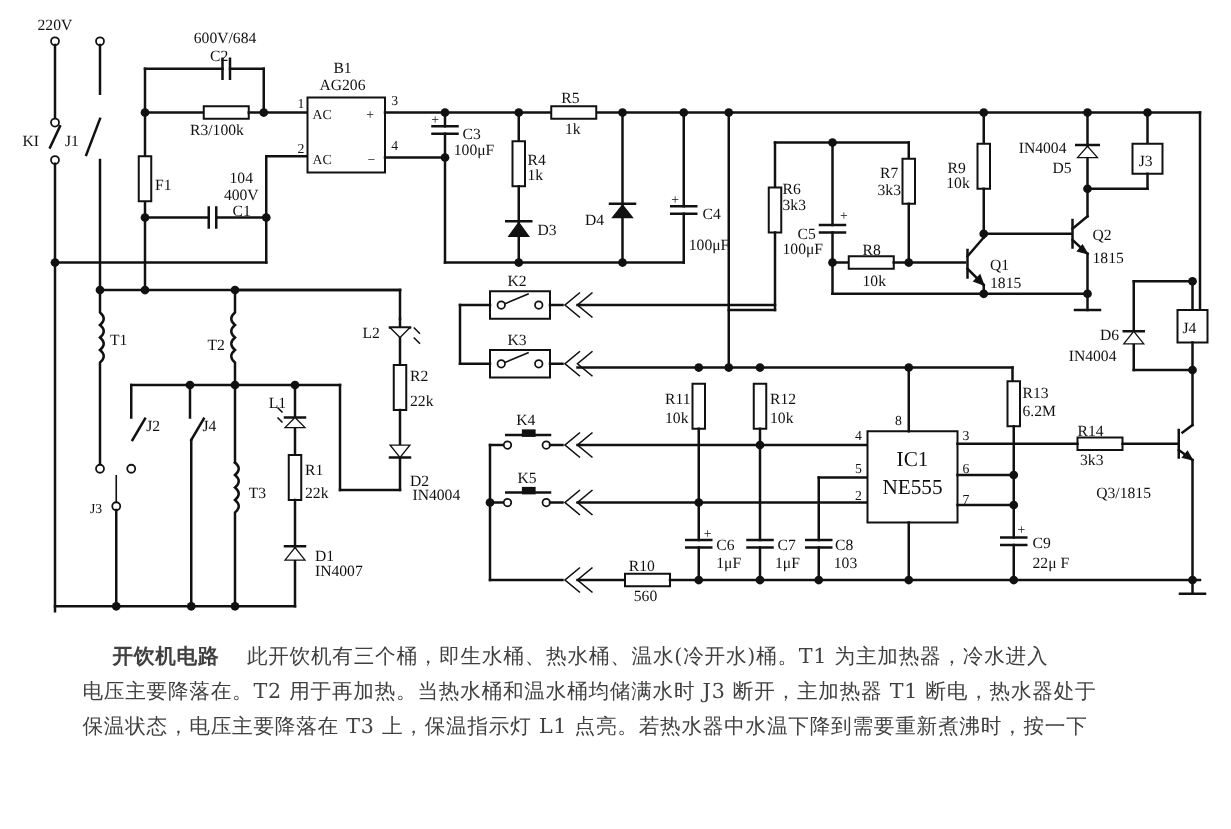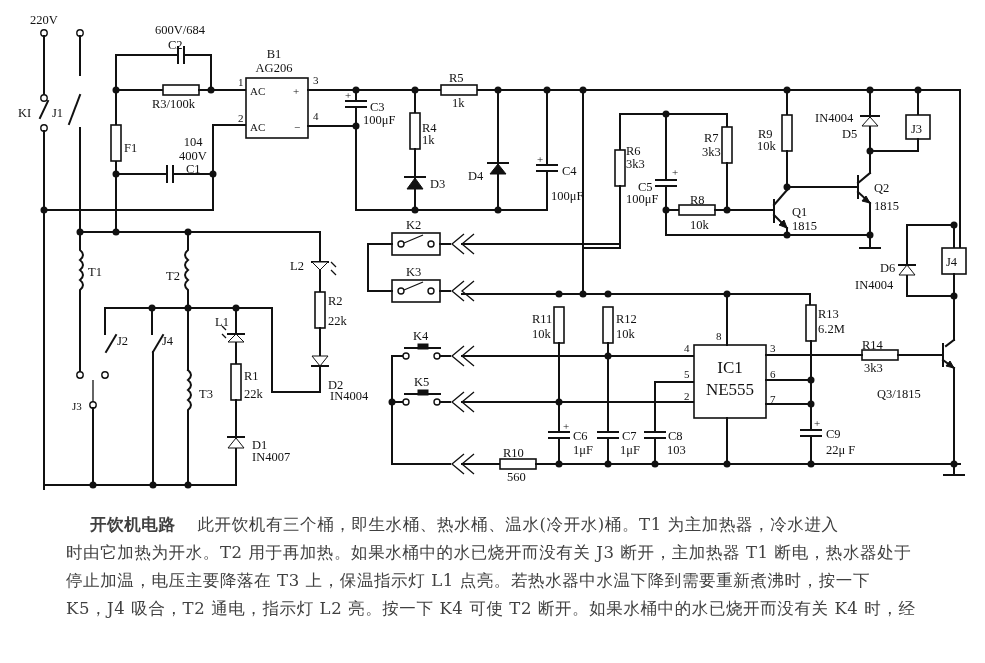--- a/index.html
+++ b/index.html
@@ -441,16 +441,15 @@
     <text x="814" y="427" class="lbl-s">+</text>
     <line x1="811" y1="436" x2="811" y2="464" class="w"></line>
     <circle cx="811" cy="464" r="3.5" class="dot"></circle>
     <text x="826" y="438" class="lbl">C9</text>
     <text x="826" y="454" class="lbl">22μ F</text>
   </g>
 </svg>
 
 <div class="caption">
   <div class="line first"><span class="title">开饮机电路</span><span>此开饮机有三个桶，即生水桶、热水桶、温水(冷开水)桶。T1 为主加热器，冷水进入</span></div>
-  <div class="line">时由它加热为开水。T2 用于再加热。如果水桶中的水已烧开而没有关 J3 断开，主加热器 T1 断电，热水器处于</div>
-  <div class="line">停止加温，电压主要降落在 T3 上，保温指示灯 L1 点亮。若热水器中水温下降到需要重新煮沸时，按一下</div>
-  <div class="line">K5，J4 吸合，T2 通电，指示灯 L2 亮。按一下 K4 可使 T2 断开。如果水桶中的水已烧开而没有关 K4 时，经</div>
+  <div class="line">电压主要降落在。T2 用于再加热。当热水桶和温水桶均储满水时 J3 断开，主加热器 T1 断电，热水器处于</div>
+  <div class="line">保温状态，电压主要降落在 T3 上，保温指示灯 L1 点亮。若热水器中水温下降到需要重新煮沸时，按一下</div>
 </div>
 
 </body></html>

